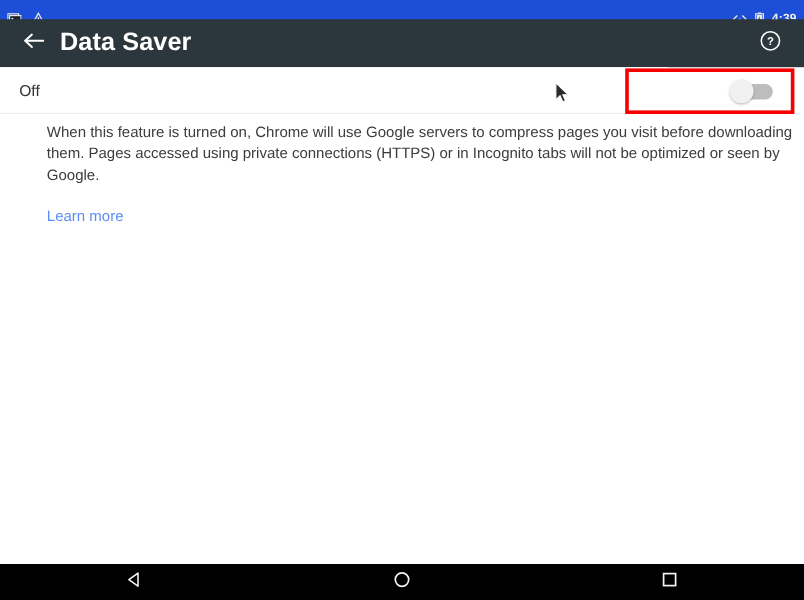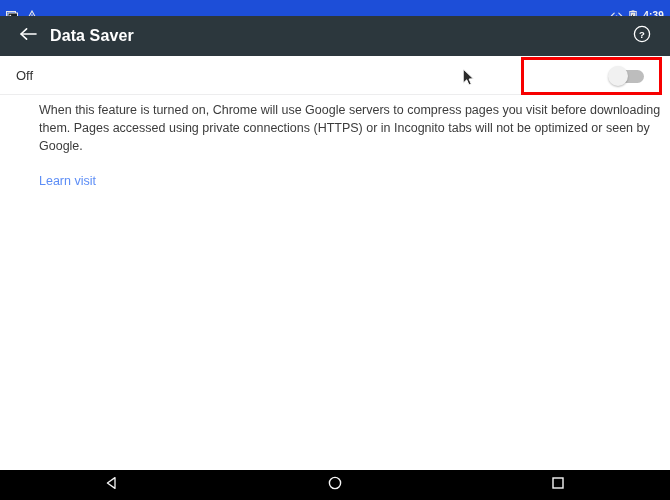--- a/index.html
+++ b/index.html
@@ -63,21 +63,21 @@
     width: 40px;
     height: 40px;
     margin-left: 8px;
     display: flex;
     align-items: center;
     justify-content: center;
     cursor: pointer;
   }
   .app-title {
     color: #ffffff;
-    font-size: 16px;
+    font-size: 21px;
     font-weight: bold;
     margin-left: 2px;
     letter-spacing: .1px;
   }
   .app-bar-spacer { flex: 1; }
   .help-btn {
     width: 40px;
     height: 40px;
     margin-right: 8px;
     display: flex;
@@ -272,21 +272,21 @@
 <div class="highlight-box"></div>
 
 <div class="cursor">
   <svg width="14" height="20" viewBox="0 0 14 20">
     <path d="M1.2 1 L1.2 15.2 L4.7 11.8 L7 17 L9.3 16 L7.1 11 L11.4 10.8 Z" fill="#2b2b2b" stroke="#ffffff" stroke-width="1"></path>
   </svg>
 </div>
 
 <div class="content">
   <p class="para">When this feature is turned on, Chrome will use Google servers to compress pages you visit before downloading them. Pages accessed using private connections (HTTPS) or in Incognito tabs will not be optimized or seen by Google.</p>
-  <a class="learn-more">Learn visit</a>
+  <a class="learn-more">Learn more</a>
 </div>
 
 <div class="nav-bar">
   <div class="nav-btn">
     <span>
       <svg width="16" height="16" viewBox="0 0 16 16">
         <path d="M11 2.6 L3.4 8 L11 13.4 Z" fill="none" stroke="#f5f5f5" stroke-width="1.3" stroke-linejoin="round"></path>
       </svg>
     </span>
   </div>

